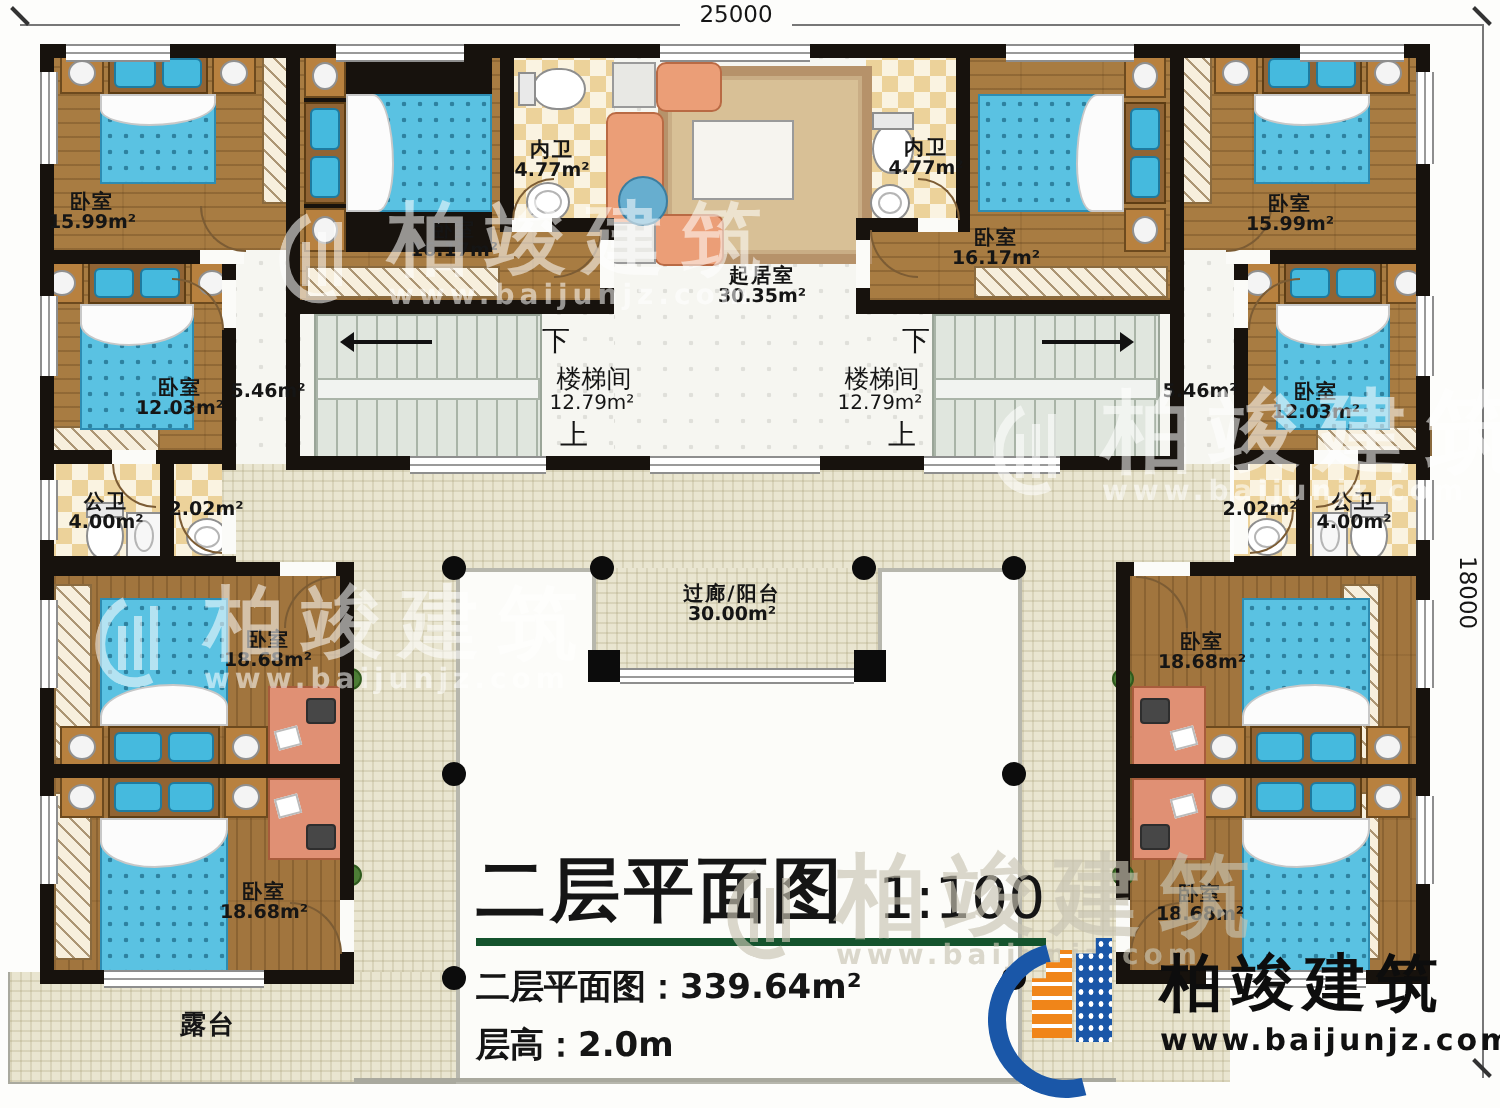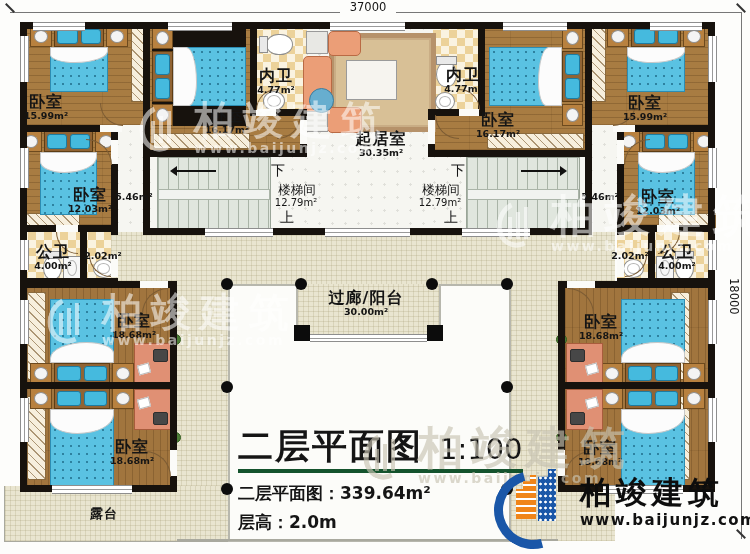--- a/index.html
+++ b/index.html
@@ -75,21 +75,21 @@
   .rug{background:#d8c096;border:5px solid #b6926a;box-shadow:inset 0 0 0 2px #c9ad85;z-index:7;}
   .sofa{background:#eb9e77;border:1px solid #b96a44;border-radius:5px;z-index:8;}
   .ctbl{background:#f6f4ef;border:1px solid #9a9a9a;z-index:8;}
   .sidetbl{background:#e8e8e4;border:1px solid #9a9a9a;z-index:8;}
   .bluechair{background:#67aecf;border:1px solid #3c7d9e;border-radius:50%;z-index:9;}
   .cdot{width:12px;height:12px;border-radius:50%;background:#0c0c0c;z-index:26;}
   .csq{background:#0c0c0c;z-index:26;}
 
   
   .lb{position:absolute;transform:translate(-50%,-50%);text-align:center;line-height:1.12;white-space:nowrap;z-index:40;}
-  .lb .nm{font-size:16px;font-weight:700;letter-spacing:1px;}
+  .lb .nm{font-size:10px;font-weight:700;letter-spacing:1px;}
   .lb .ar{font-size:9.5px;font-weight:700;}
   .sl{position:absolute;transform:translate(-50%,-50%);font-weight:700;white-space:nowrap;z-index:40;}
 
   
   .dimtxt{font-weight:700;font-size:11.5px;z-index:45;}
   .tick{width:12px;height:2px;background:#333;transform:rotate(45deg);z-index:45;}
 
   
   .wm{position:absolute;display:flex;align-items:center;gap:10px;color:rgba(255,255,255,.55);white-space:nowrap;z-index:50;pointer-events:none;}
   .wm.dark{color:rgba(200,195,178,.65);}
@@ -552,21 +552,21 @@
   <b class="sl" style="left:458px;top:171px;font-size:14px">下</b>
   <b class="sl" style="left:441px;top:190px;font-size:12.5px">楼梯间</b>
   <b class="sl" style="left:440px;top:202px;font-size:10px">12.79m²</b>
   <b class="sl" style="left:451px;top:218px;font-size:14px">上</b>
 
   <i class="line" style="left:10px;top:12px;width:731px;height:1px;background:#777"></i>
   <i class="line" style="left:741px;top:12px;width:1px;height:527px;background:#777"></i>
   <i class="tick" style="left:4px;top:7px"></i>
   <i class="tick" style="left:735px;top:7px"></i>
   <i class="tick" style="left:735px;top:533px"></i>
-  <b class="dimtxt" style="left:340px;top:0px;width:56px;text-align:center;background:#fdfdfb">37000</b>
+  <b class="dimtxt" style="left:340px;top:0px;width:56px;text-align:center;background:#fdfdfb">25000</b>
   <b class="dimtxt" style="left:727px;top:278px;writing-mode:vertical-rl">18000</b>
 
   <div class="wm" style="left:138px;top:100px">
     <s class="wmglyph" style="position:relative"></s>
     <div>
         <div class="wmname">柏竣建筑</div>
         <div class="wmurl">www.baijunjz.com</div>
       </div>
   </div>
   <div class="wm big" style="left:495px;top:193px">

